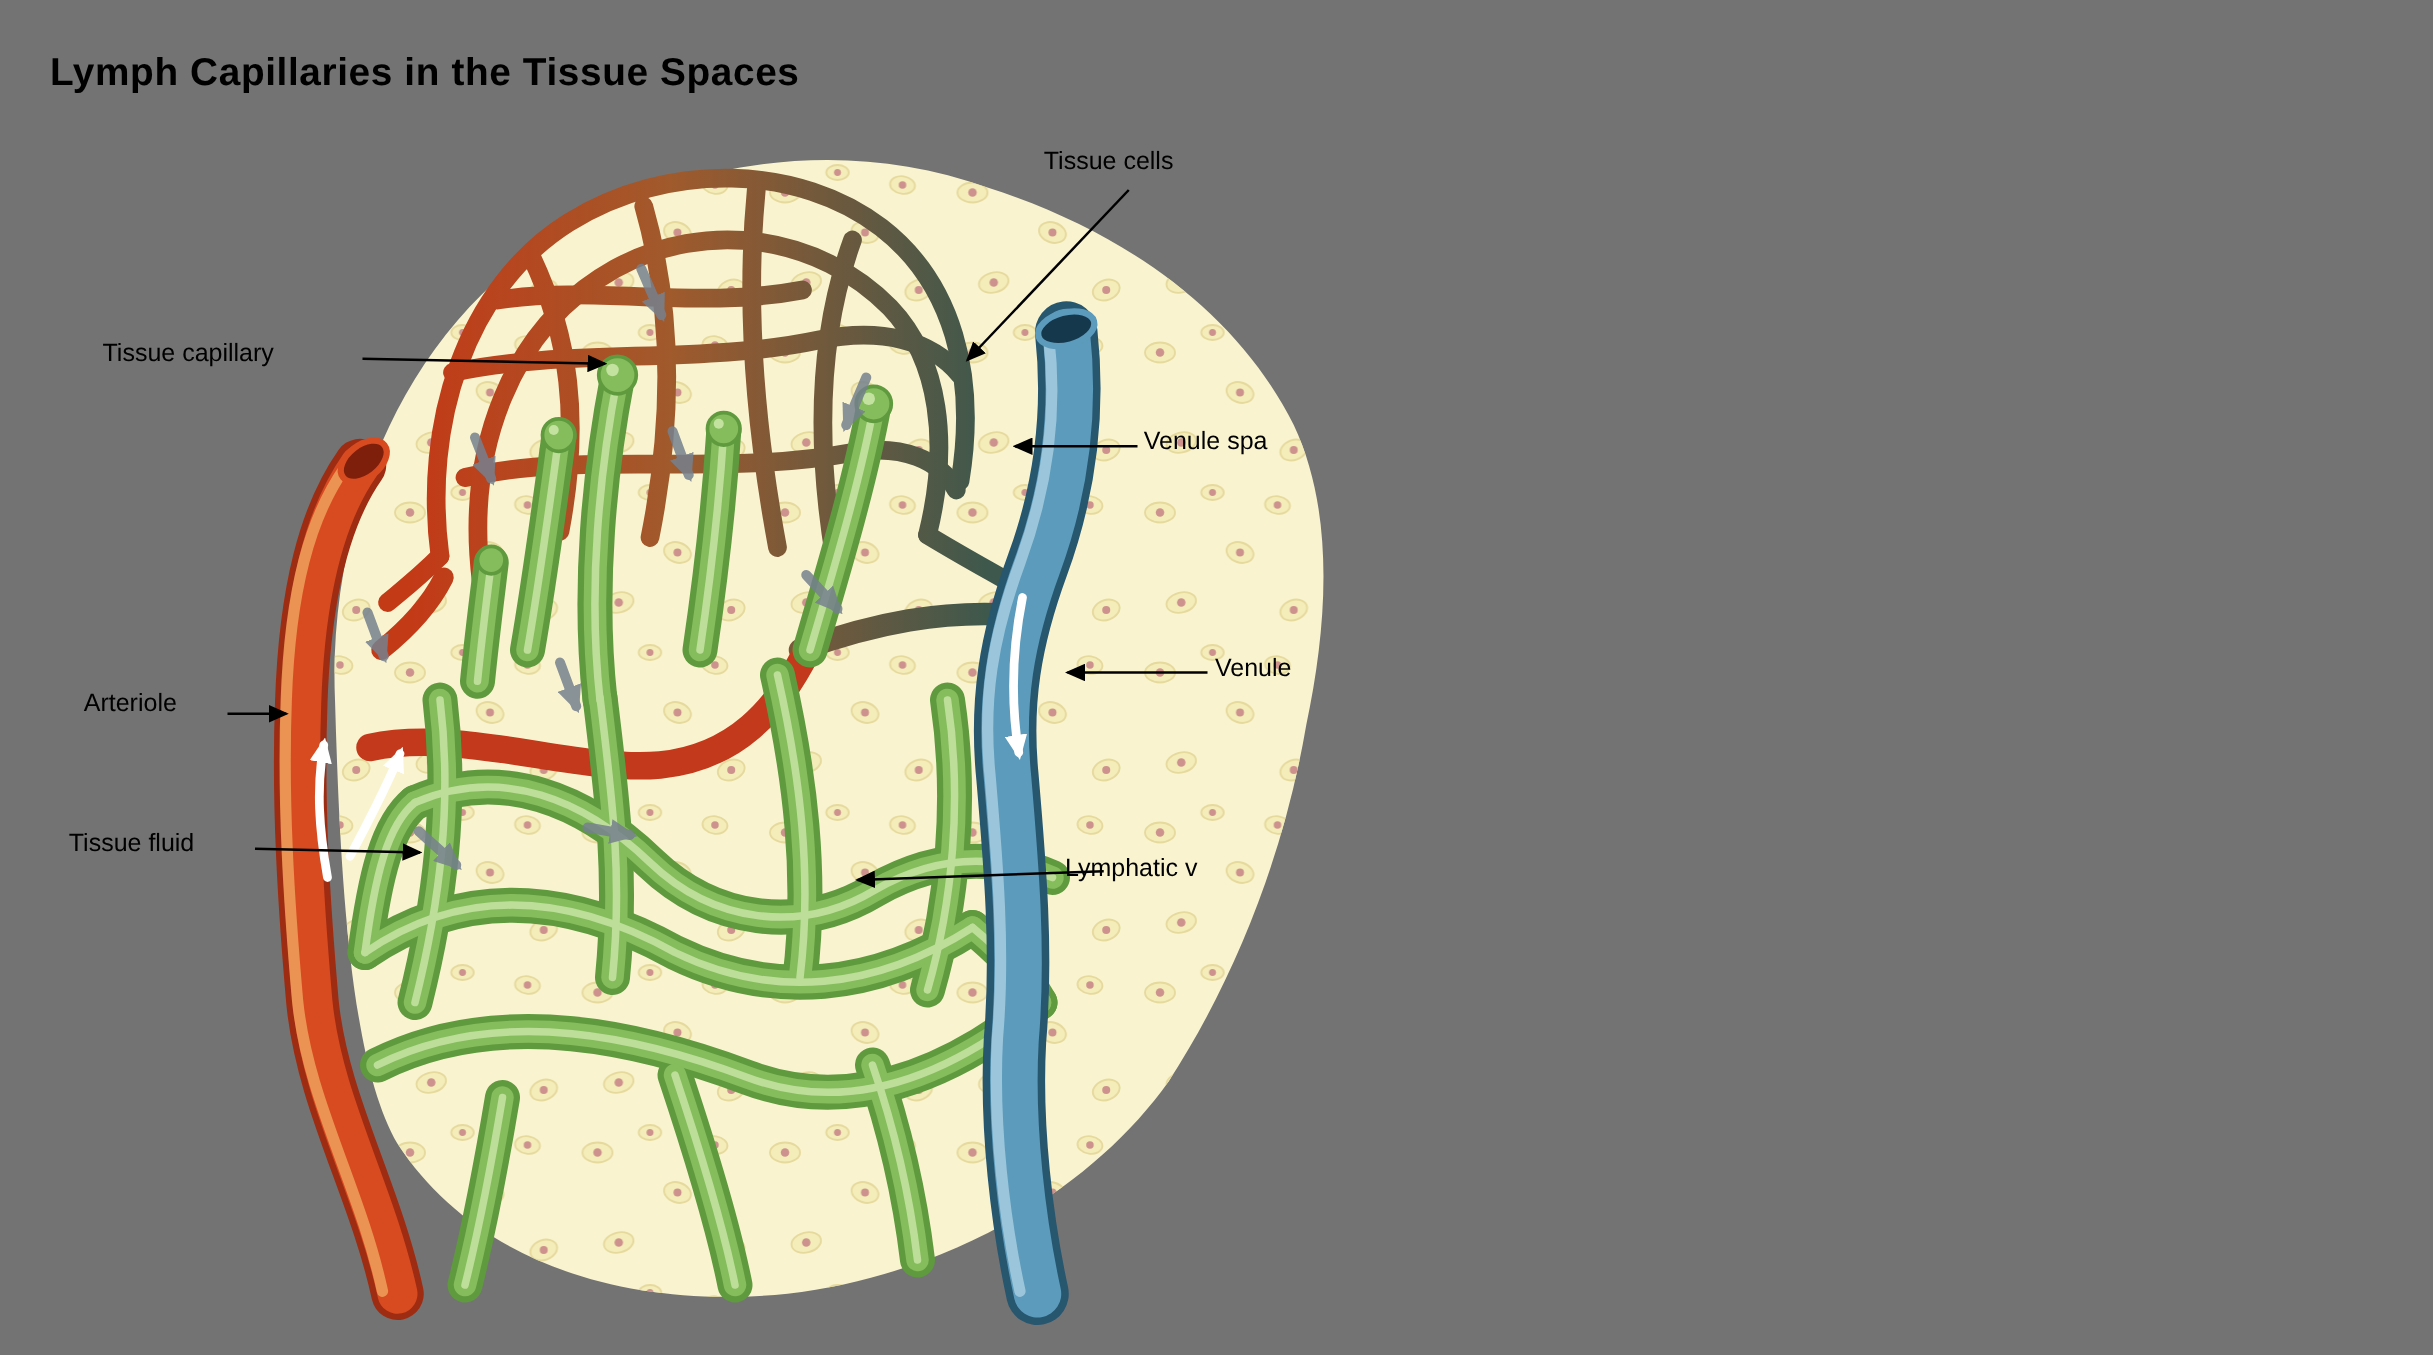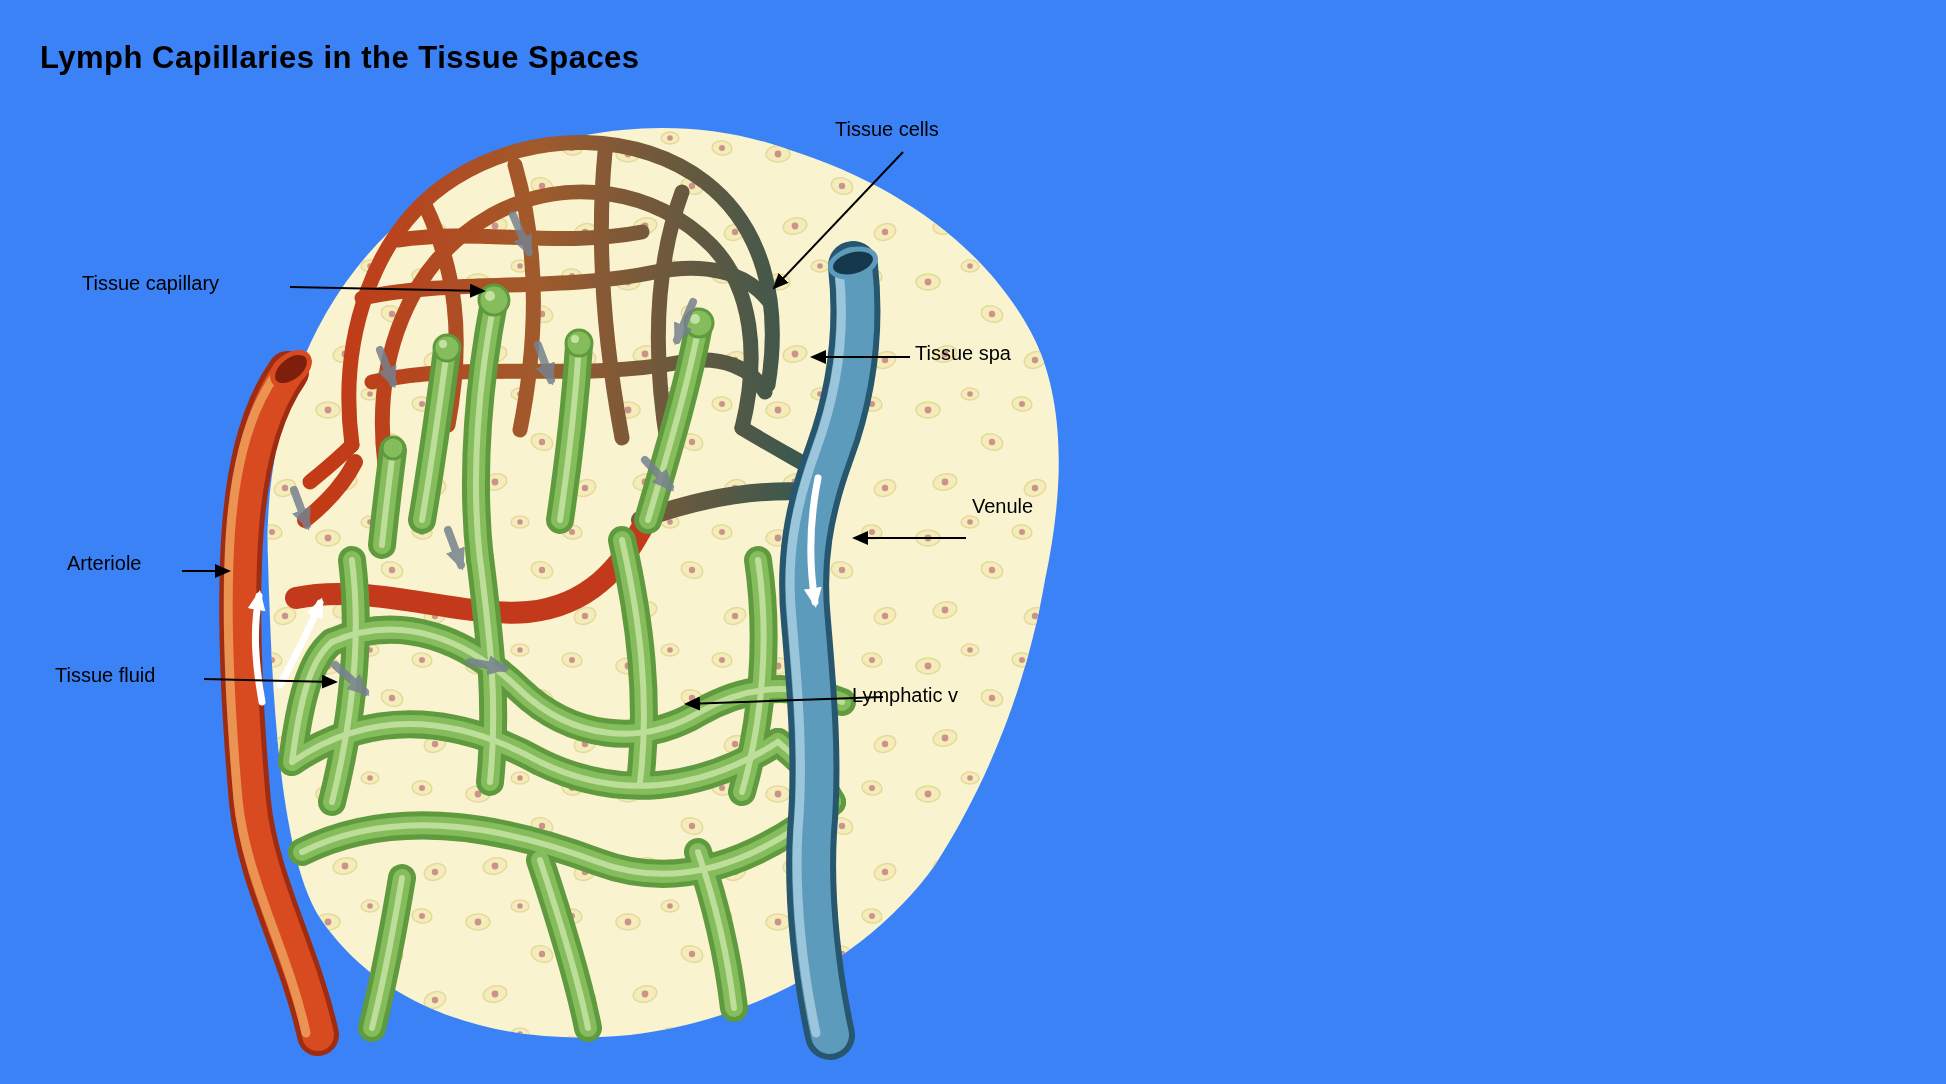--- a/index.html
+++ b/index.html
@@ -5,21 +5,21 @@
   html, body {
     margin: 0;
     padding: 0;
     background: #FFFFFF;
     font-family: "Liberation Sans", sans-serif;
   }
   .page {
     position: relative;
     width: 1946px;
     height: 1084px;
-    background: #3b82f6;
+    background: #737373;
     overflow: hidden;
   }
   .title {
     position: absolute;
     left: 40px;
     top: 40px;
     font-size: 31px;
     font-weight: 800;
     color: #000000;
     letter-spacing: 0.5px;
@@ -187,19 +187,19 @@
       <path d="M182,571 L229,571" marker-end="url(#arrowBlack)"></path>
       <path d="M204,679 L336,682" marker-end="url(#arrowBlack)"></path>
       <path d="M883,697 L686,704" marker-end="url(#arrowBlack)"></path>
     </g>
   </svg>
 
   <div class="title">Lymph Capillaries in the Tissue Spaces</div>
 
   <div class="lbl" style="left:835px; top:118px;">Tissue cells</div>
   <div class="lbl" style="left:82px; top:272px;">Tissue capillary</div>
-  <div class="lbl" style="left:915px; top:342px;">Tissue spa</div>
-  <div class="lbl" style="left:972px; top:495px;">Venule</div>
+  <div class="lbl" style="left:915px; top:342px;">Venule spa</div>
+  <div class="lbl" style="left:972px; top:524px;">Venule</div>
   <div class="lbl" style="left:67px; top:552px;">Arteriole</div>
   <div class="lbl" style="left:55px; top:664px;text-align:center;">Tissue fluid</div>
   <div class="lbl" style="left:852px; top:684px;">Lymphatic v</div>
 
 </div>
 
 </body></html>

